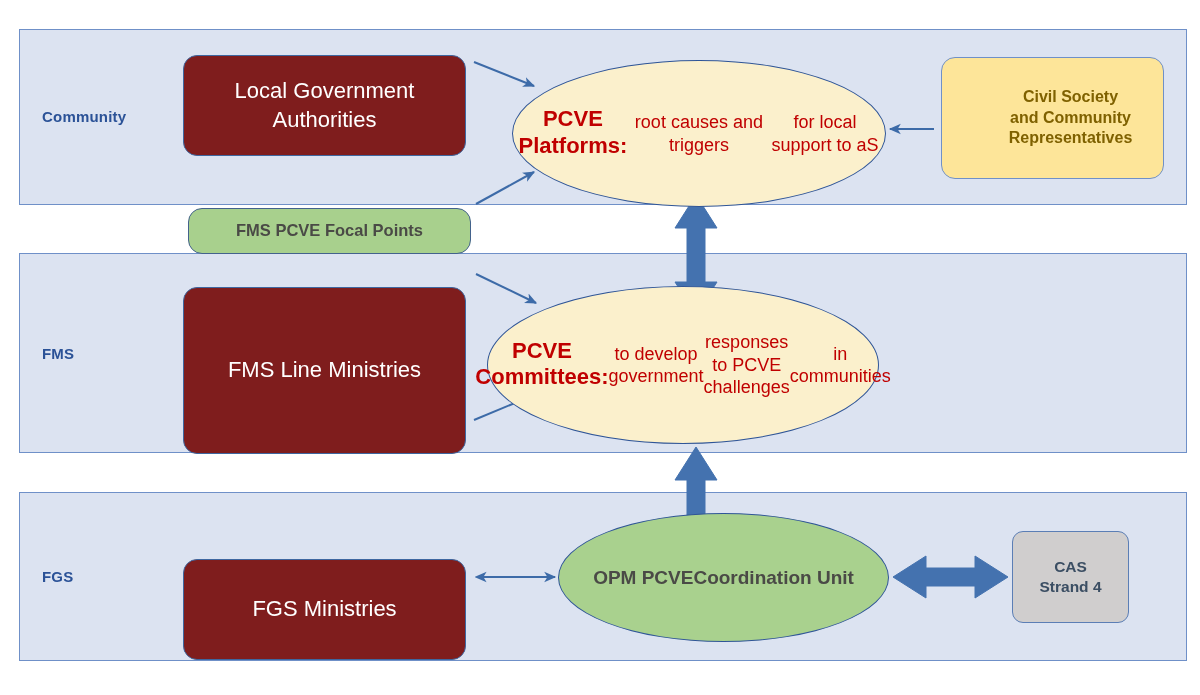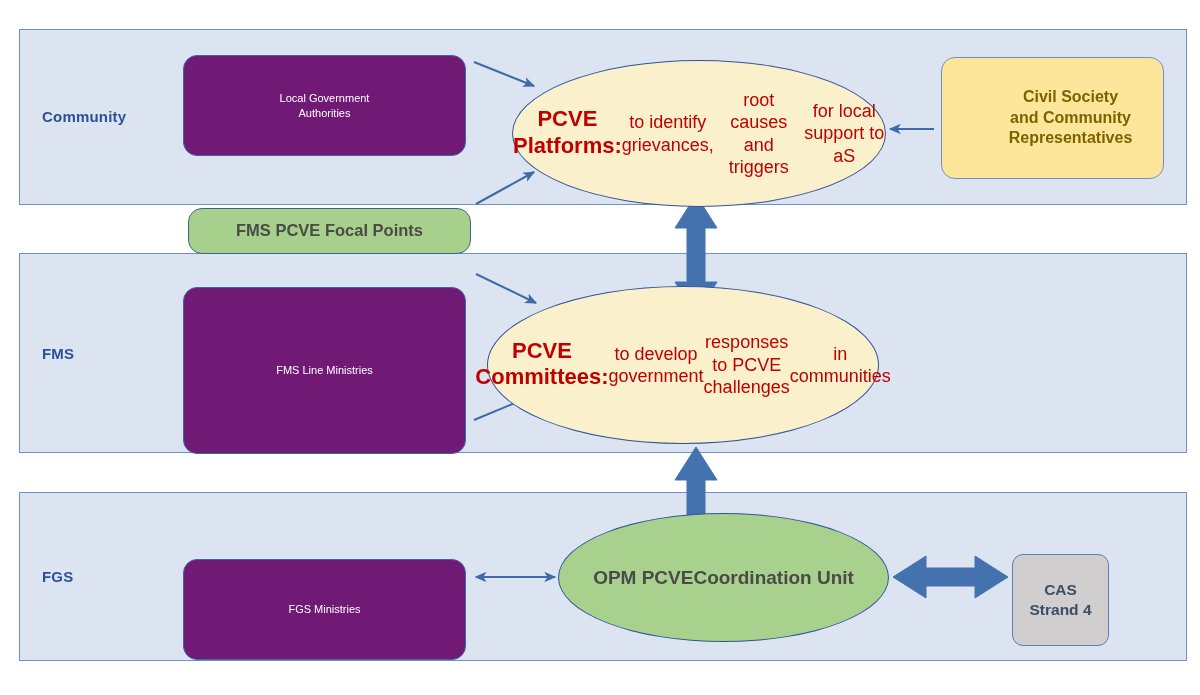--- a/index.html
+++ b/index.html
@@ -41,24 +41,24 @@
     box-sizing: border-box;
     display: flex;
     align-items: center;
     justify-content: center;
     text-align: center;
     border-radius: 14px;
     line-height: 1.28;
     padding: 4px 8px;
   }
   .node-blue {
-    background: #701a75;
+    background: #7f1d1d;
     border: 1.4px solid #3E67A0;
     color: #ffffff;
-    font-size: 11px;
+    font-size: 22px;
     font-weight: normal;
   }
   .node-green {
     background: #A8D08D;
     border: 1.4px solid #43628C;
     color: #4A4A46;
     font-size: 16.5px;
     font-weight: bold;
   }
   .node-yellow {
@@ -184,21 +184,20 @@
 
   <div class="node node-blue" style="left:183px; top:55px; width:283px; height:101px;">
     <div>
       <div>Local Government</div>
       <div>Authorities</div>
     </div>
   </div>
 
   <div class="ellipse ellipse-cream" style="left:512px; top:60px; width:374px; height:147px;">
     <div class="ell-title">PCVE Platforms:</div>
-    <div class="ell-body">to identify grievances,</div>
     <div class="ell-body">root causes and triggers</div>
     <div class="ell-body">for local support to aS</div>
   </div>
 
   <div class="node node-yellow" style="left:941px; top:57px; width:223px; height:122px;padding-left:44px;">
     <div>
       <div>Civil Society</div>
       <div>and Community</div>
       <div>Representatives</div>
     </div>
@@ -221,20 +220,20 @@
 
   <div class="node node-blue" style="left:183px; top:559px; width:283px; height:101px;">
     <span>FGS Ministries</span>
   </div>
 
   <div class="ellipse ellipse-green" style="left:558px; top:513px; width:331px; height:129px;">
     <div class="ell-green-text">OPM PCVE</div>
     <div class="ell-green-text">Coordination Unit</div>
   </div>
 
-  <div class="node node-gray" style="left:1012px; top:554px; width:97px; height:92px;">
+  <div class="node node-gray" style="left:1012px; top:531px; width:117px; height:92px;">
     <div>
       <div>CAS</div>
       <div>Strand 4</div>
     </div>
   </div>
 
 </div>
 
 </body></html>

